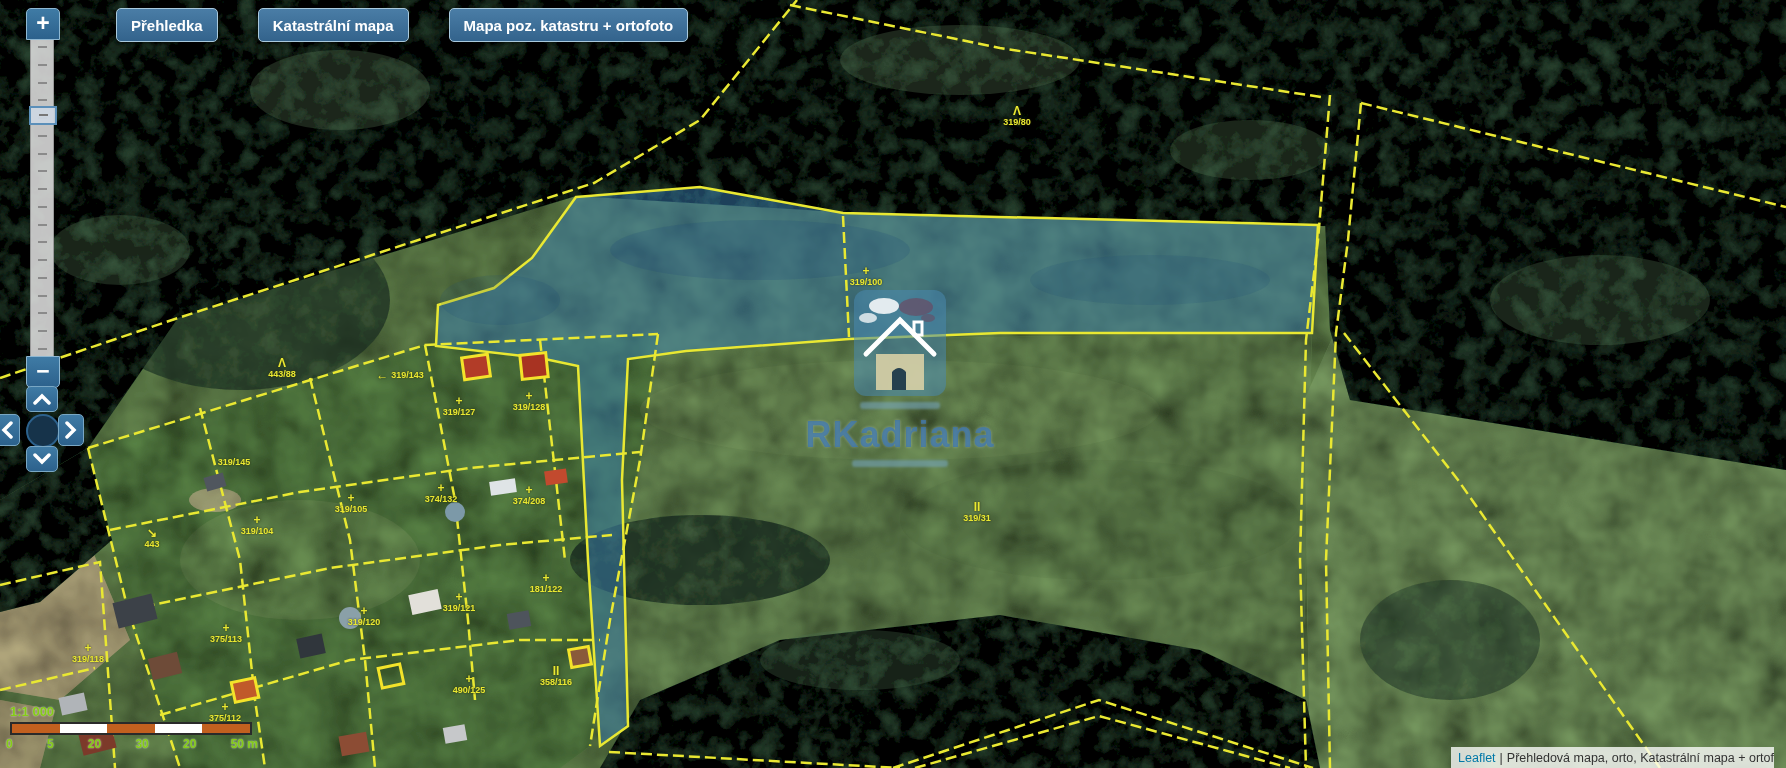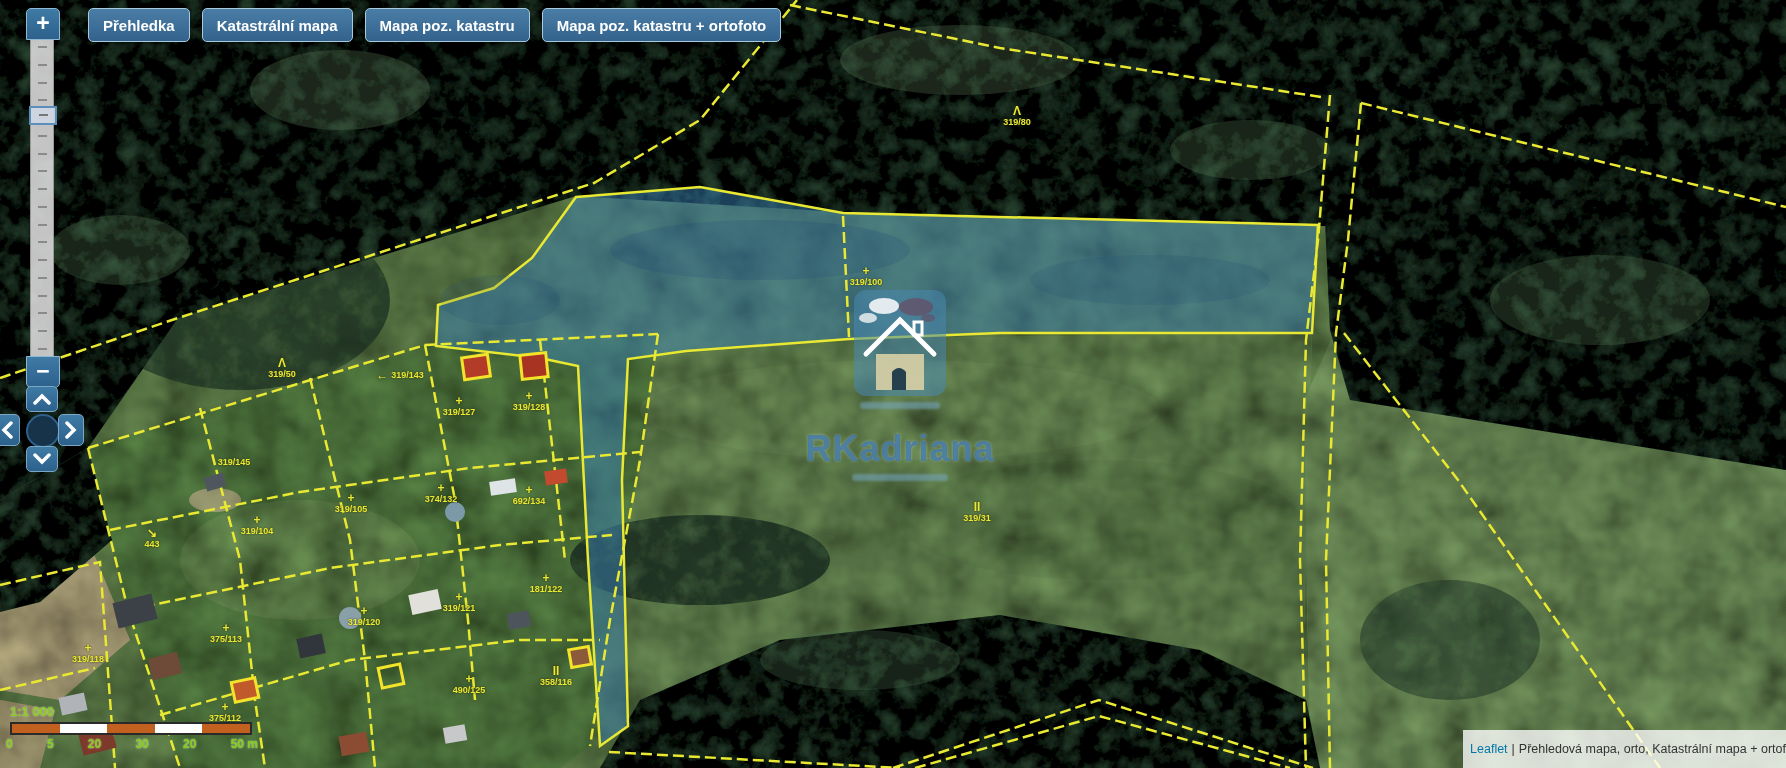--- a/index.html
+++ b/index.html
@@ -6,21 +6,21 @@
   #app{position:relative;width:1786px;height:768px;overflow:hidden;
        font-family:"Liberation Sans",sans-serif;}
   #map-svg{position:absolute;left:0;top:0;}
 
   
   #tabs{position:absolute;left:88px;top:8px;display:flex;gap:12px;z-index:30;}
   .tab{display:flex;align-items:center;justify-content:center;height:32px;
        padding:0 14px;border-radius:5px;font-size:15px;font-weight:bold;
        color:#fff;background:linear-gradient(#4a7da6,#33638c);
        border:1px solid #a9c9dd;box-shadow:0 1px 3px rgba(0,0,0,.45);
-       cursor:pointer;white-space:nowrap;}
+       cursor:pointer;white-space:nowrap;margin-left:28px;}
   .tab.active{background:linear-gradient(#fadd4e,var(--tab-active,#f2cb18));
        color:#000;border:1px solid #d9b40e;}
 
   
   #zoombar{position:absolute;left:26px;top:8px;width:32px;z-index:30;}
   .zbtn{width:32px;height:30px;background:linear-gradient(#3f7ba5,#2c618c);
         color:#fff;font-size:23px;font-weight:bold;text-align:center;
         line-height:28px;border:1px solid #8fb8d2;cursor:pointer;}
   #zoom-in{border-radius:5px 5px 0 0;}
   #zoom-out{border-radius:0 0 5px 5px;}
@@ -61,37 +61,37 @@
   #watermark{position:absolute;left:800px;top:290px;width:200px;z-index:20;
              display:flex;flex-direction:column;align-items:center;
              pointer-events:none;}
   #wm-logo{width:92px;height:106px;border-radius:12px;
            background:rgba(72,136,176,.55);position:relative;}
   #wm-sub1,#wm-sub2{height:7px;border-radius:3px;background:rgba(120,170,205,.5);
            filter:blur(1px);}
   #wm-sub1{width:80px;margin-top:6px;}
   #wm-sub2{width:96px;margin-top:4px;}
   #wm-text{font-size:36px;font-weight:bold;letter-spacing:1px;
-           color:rgba(62,118,170,.78);margin-top:19px;
+           color:rgba(62,118,170,.78);margin-top:5px;
            text-shadow:0 0 3px rgba(230,240,250,.35);}
 
   
   #scalebox{position:absolute;left:10px;top:704px;z-index:30;color:#84cc16;}
   #scale-ratio{font-size:13px;font-weight:bold;
                text-shadow:0 0 2px rgba(255,255,255,.8);}
   #scale-bar{display:flex;width:238px;height:9px;margin-top:3px;
              border:2px solid #2a2a2a;background:#fff;}
   #scale-bar i{flex:1;}
   #scale-bar i:nth-child(odd){background:var(--scale-orange,#c2601f);}
   #scale-ticks{display:flex;justify-content:space-between;width:252px;
                margin-left:-4px;font-size:12px;font-weight:bold;margin-top:2px;
                text-shadow:0 0 2px rgba(255,255,255,.8);}
 
   
-  #attribution{position:absolute;right:0;bottom:0;height:38px;z-index:30;
+  #attribution{position:absolute;right:12px;bottom:0;height:21px;z-index:30;
                background:rgba(255,255,255,.78);display:flex;align-items:center;
                padding:0 0 0 7px;font-size:12.5px;color:#333;white-space:nowrap;
                max-width:352px;overflow:hidden;}
   #attribution a{color:var(--leaflet-link,#0078a8);text-decoration:none;
                margin-right:4px;cursor:pointer;}
   #attribution span.sep{margin-right:4px;}
 </style>
 </head>
 <body>
 
@@ -215,21 +215,21 @@
     <div class="plabel" style="left:866px;top:276px">
         <span class="psym">+</span>
         <span>319/100</span>
       </div>
     <div class="plabel" style="left:977px;top:512px">
         <span class="psym">II</span>
         <span>319/31</span>
       </div>
     <div class="plabel" style="left:282px;top:368px">
         <span class="psym">Λ</span>
-        <span>319/50</span>
+        <span>443/88</span>
       </div>
     <div class="plabel row" style="left:400px;top:375px">
         <span class="psym">←</span>
         <span>319/143</span>
       </div>
     <div class="plabel" style="left:459px;top:406px">
         <span class="psym">+</span>
         <span>319/127</span>
       </div>
     <div class="plabel" style="left:529px;top:401px">
@@ -250,21 +250,21 @@
     <div class="plabel" style="left:351px;top:503px">
         <span class="psym">+</span>
         <span>319/105</span>
       </div>
     <div class="plabel" style="left:441px;top:493px">
         <span class="psym">+</span>
         <span>374/132</span>
       </div>
     <div class="plabel" style="left:529px;top:495px">
         <span class="psym">+</span>
-        <span>692/134</span>
+        <span>374/208</span>
       </div>
     <div class="plabel" style="left:364px;top:616px">
         <span class="psym">+</span>
         <span>319/120</span>
       </div>
     <div class="plabel" style="left:459px;top:602px">
         <span class="psym">+</span>
         <span>319/121</span>
       </div>
     <div class="plabel" style="left:546px;top:583px">
@@ -307,21 +307,20 @@
       </svg>
     </div>
     <div id="wm-sub1"></div>
     <div id="wm-text">RKadriana</div>
     <div id="wm-sub2"></div>
   </div>
 
   <div id="tabs">
     <div class="tab">Přehledka</div>
     <div class="tab">Katastrální mapa</div>
-    <div class="tab">Mapa poz. katastru</div>
     <div class="tab">Mapa poz. katastru + ortofoto</div>
   </div>
 
   <div id="zoombar">
     <div class="zbtn" id="zoom-in">+</div>
     <div id="ztrack">
       <i></i>
         <i></i>
         <i></i>
         <i></i>

